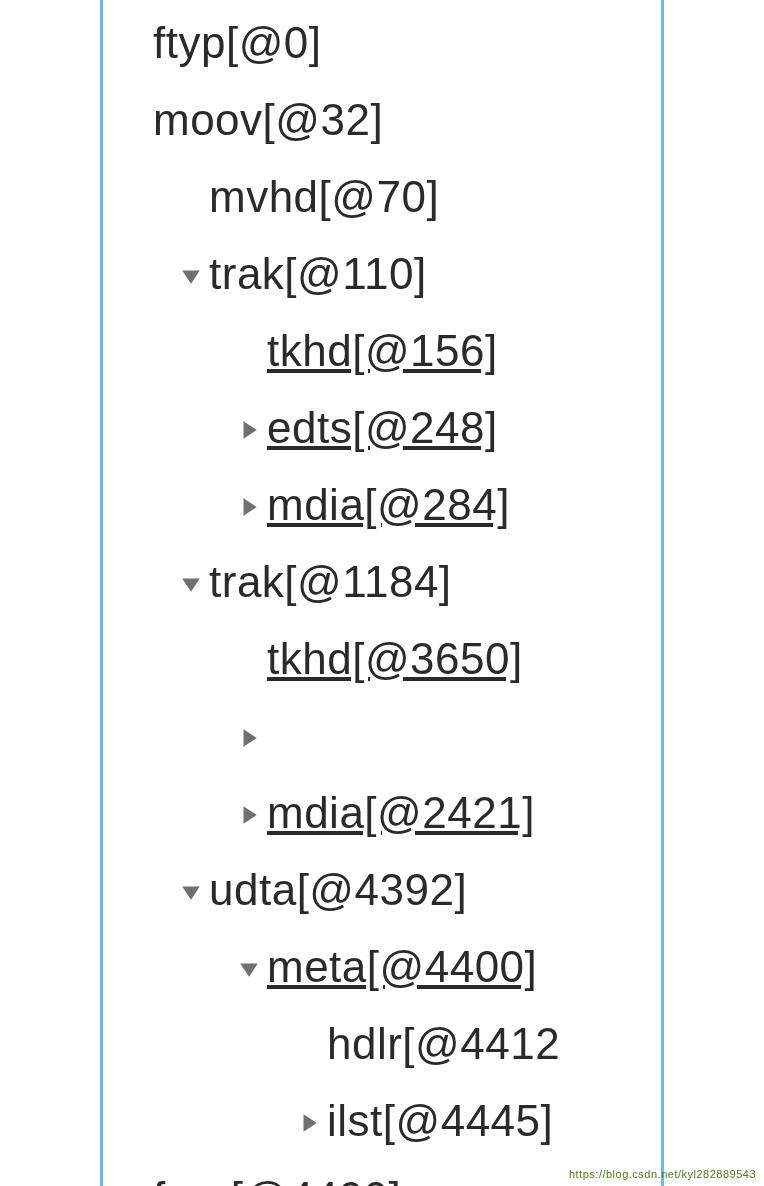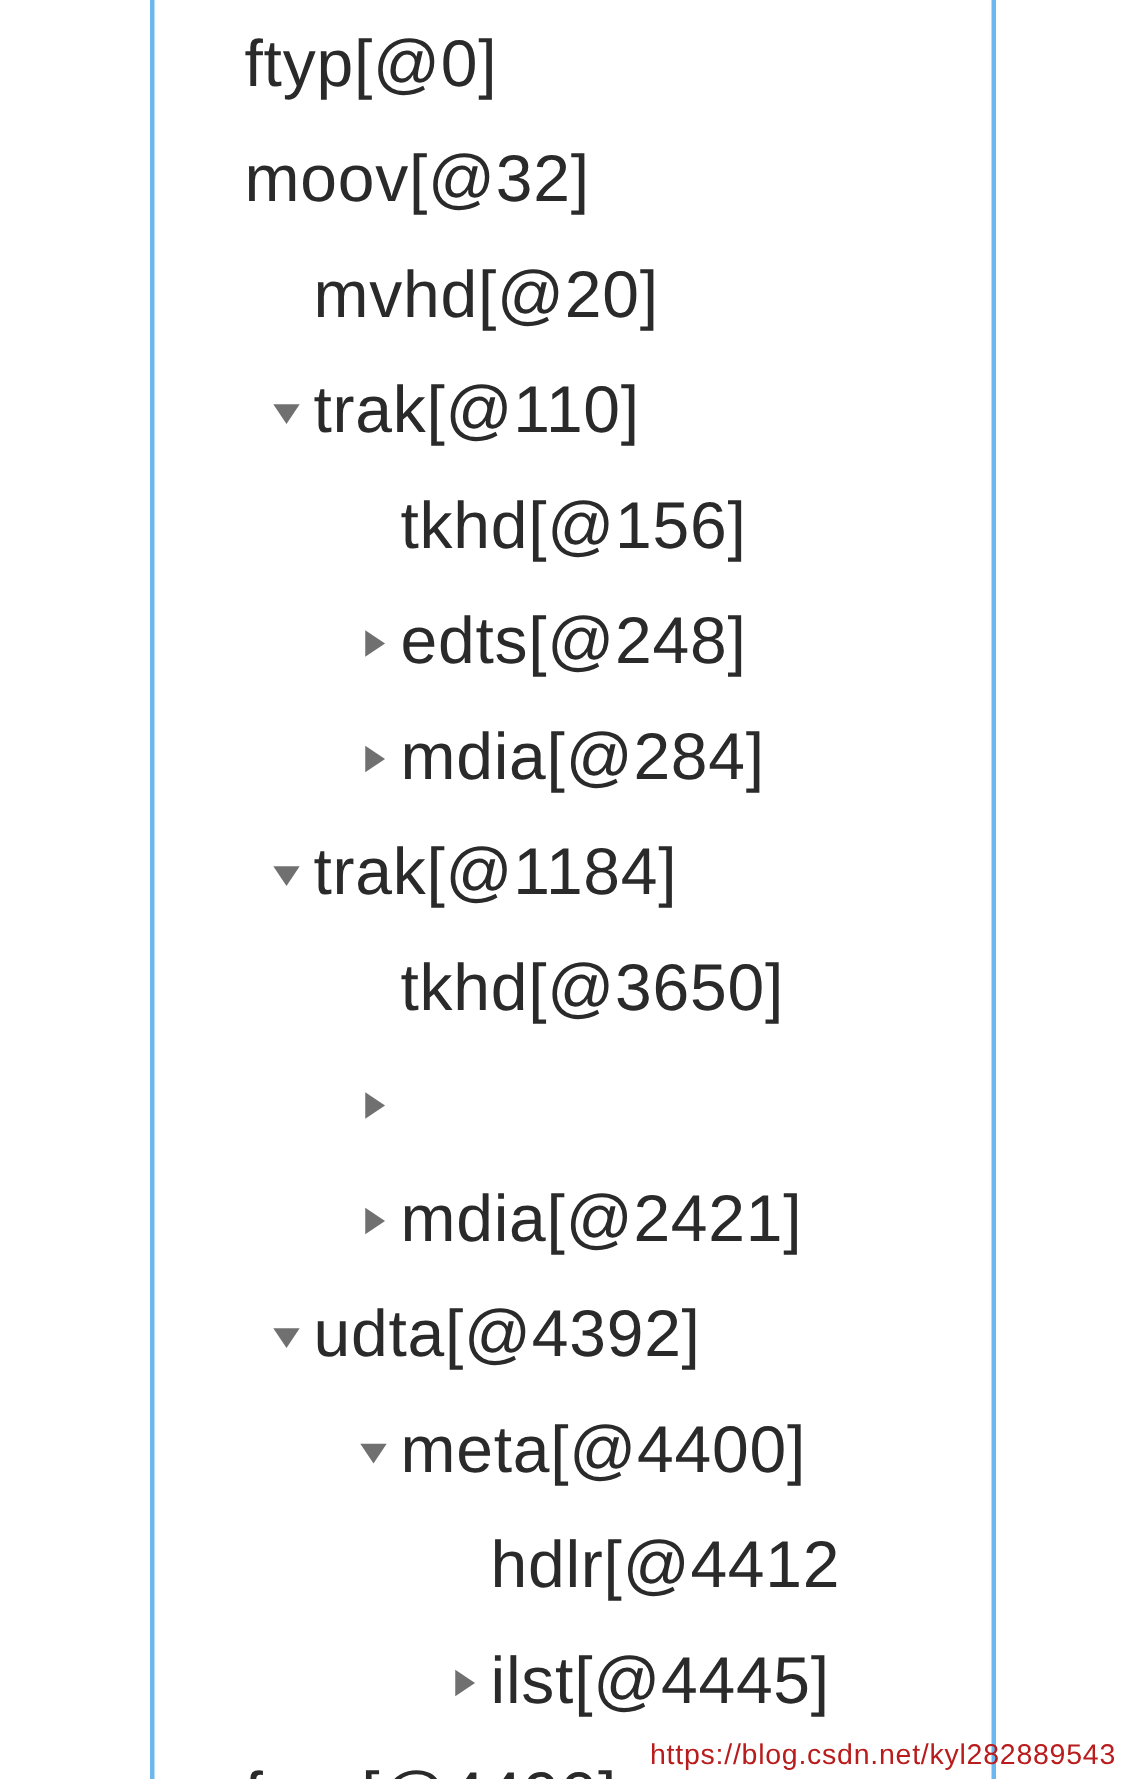--- a/index.html
+++ b/index.html
@@ -45,33 +45,33 @@
   }
   .arrow.down svg, .arrow.right svg {
     width: 22px;
     height: 22px;
     fill: #707070;
     vertical-align: middle;
   }
   .arrow.blank {
     visibility: hidden;
   }
-  .ind0 { padding-left: 24px; }
+  .ind0 { padding-left: 14px; }
   .ind1 { padding-left: 70px; }
-  .ind2 { padding-left: 128px; }
+  .ind2 { padding-left: 128px; text-decoration: underline; }
   .ind3 { padding-left: 188px; }
   .lbl {
     letter-spacing: 0.5px;
   }
   .watermark {
     position: absolute;
     bottom: 6px;
-    right: 20px;
-    font-size: 19px;
-    color: #b91c1c;
+    right: 8px;
+    font-size: 11px;
+    color: #4d7c0f;
     letter-spacing: 0.5px;
     font-family: Arial, sans-serif;
   }
 </style>
 </head>
 <body>
 
 <div class="panel">
   <div id="tree-root">
       <div class="row ind0">
@@ -83,21 +83,21 @@
       <div class="row ind0">
         <span class="arrow blank"><svg viewBox="0 0 100 100">
             <polygon points="25,10 85,50 25,90"></polygon>
           </svg></span>
         <span class="lbl">moov[@32]</span>
       </div>
       <div class="row ind1">
         <span class="arrow blank"><svg viewBox="0 0 100 100">
             <polygon points="25,10 85,50 25,90"></polygon>
           </svg></span>
-        <span class="lbl">mvhd[@20]</span>
+        <span class="lbl">mvhd[@70]</span>
       </div>
       <div class="row ind1">
         <span class="arrow down"><svg viewBox="0 0 100 100">
             <polygon points="10,25 90,25 50,85"></polygon>
           </svg></span>
         <span class="lbl">trak[@110]</span>
       </div>
       <div class="row ind2">
         <span class="arrow blank"><svg viewBox="0 0 100 100">
             <polygon points="25,10 85,50 25,90"></polygon>

